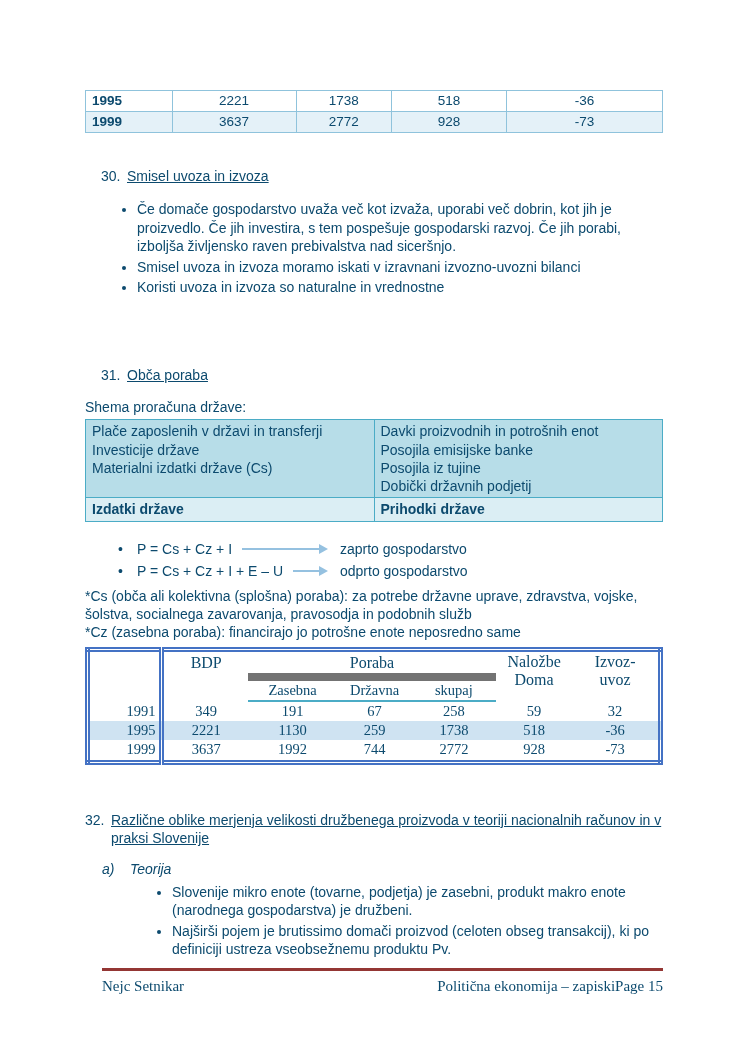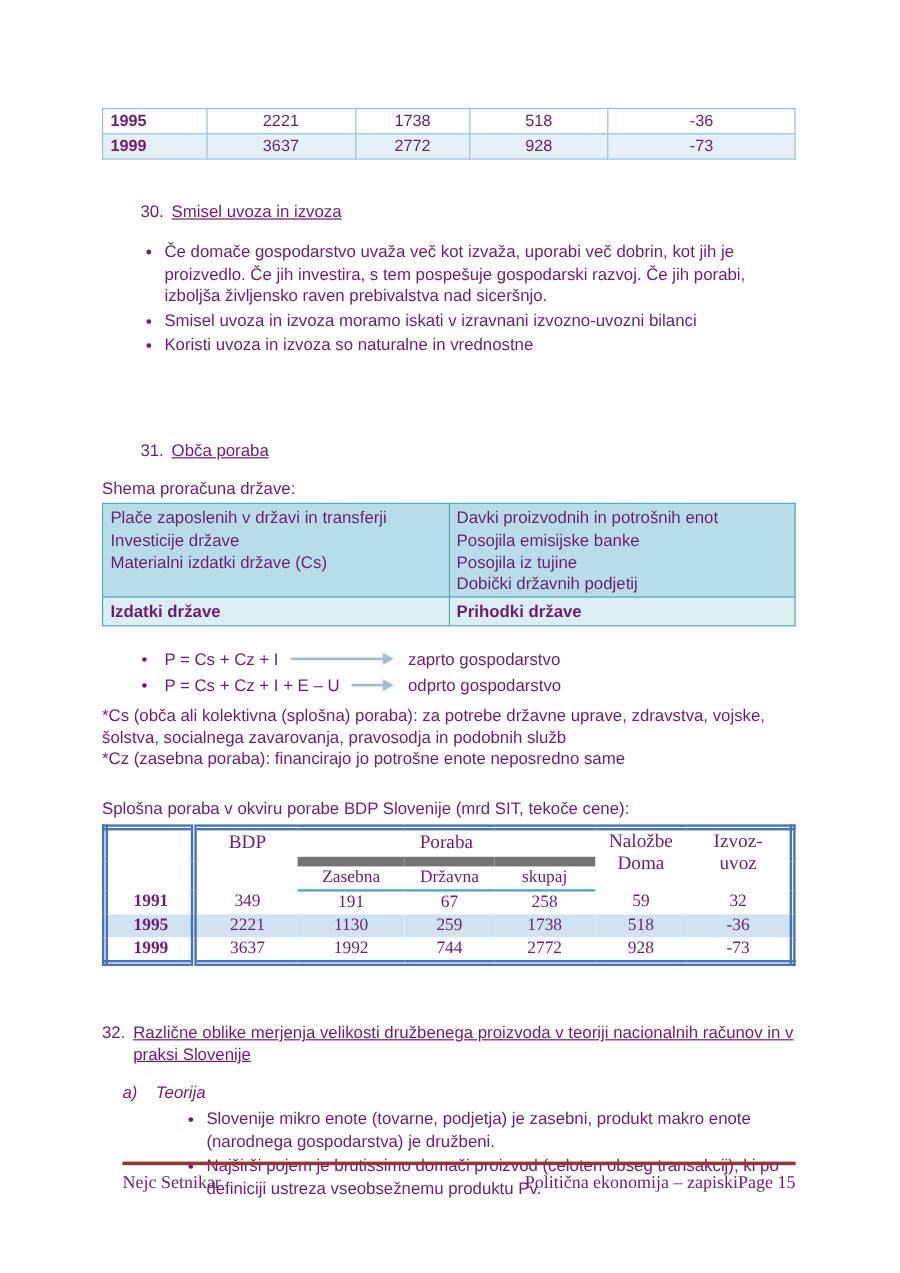--- a/index.html
+++ b/index.html
@@ -1,35 +1,35 @@
 <!DOCTYPE html>
 <html><head>
 <meta charset="utf-8">
 <style>
   * { box-sizing: border-box; margin: 0; padding: 0; }
   html, body { background: #e8e8e8; }
   .page {
     width: 750px; height: 1061px; background: #ffffff; position: relative;
     margin: 0 auto; overflow: hidden;
-    font-family: "Liberation Sans", sans-serif; font-size: 14px; color: #701a75;
+    font-family: "Liberation Sans", sans-serif; font-size: 14px; color: #0c4a6e;
     line-height: 1.32;
   }
   .content { position: absolute; left: 85px; top: 90px; width: 578px; }
 
   
   table.cont { width: 100%; border-collapse: collapse; font-size: 13.5px; }
   table.cont td { border: 1px solid #8fc3dc; padding: 1px 6px; height: 19px; text-align: center; }
   table.cont td.yr { text-align: left; font-weight: bold; width: 15%; }
   table.cont td.c2 { width: 21.5%; }
   table.cont td.c3 { width: 16.5%; }
   table.cont td.c4 { width: 20%; }
   table.cont tr.alt td { background: #e4f1f8; }
 
   
-  .num-heading { display: flex; margin-left: 32px; }
+  .num-heading { display: flex; margin-left: 16px; }
   .num-heading .num { width: 26px; flex: none; }
   .num-heading .ttl { text-decoration: underline; }
   .h30 { margin-top: 34px; }
   .h31 { margin-top: 70px; }
 
   ul.blt { margin-top: 15px; padding-left: 52px; }
   ul.blt li { margin-bottom: 2px; }
 
   .schema-label { margin-top: 13px; }
 
@@ -61,21 +61,21 @@
   .notes p { line-height: 1.32; }
 
   .bdp-caption { margin-top: 22px; }
 
   
   table.bdp {
     width: 100%; border-collapse: collapse; margin-top: 5px;
     border: 5px double #4472c4; font-family: "Liberation Serif", serif; font-size: 14.5px;
   }
   table.bdp td { padding: 0 4px; text-align: center; height: 19px; }
-  table.bdp td.ycol { text-align: center; padding-left: 6px; border-right: 5px double #4472c4; width: 13%; font-weight: bold; }
+  table.bdp td.ycol { text-align: right; padding-left: 6px; border-right: 5px double #4472c4; width: 13%; }
   table.bdp td.h1 { font-size: 16px; vertical-align: top; }
   table.bdp td.por { font-size: 16px; border-bottom: 8px solid #737373; }
   table.bdp td.two { font-size: 16px; vertical-align: top; line-height: 1.12; padding-top: 1px; }
   table.bdp td.sub { border-bottom: 2px solid #4bacc6; height: 20px; }
   table.bdp tr.hl td { background: #cfe3f2; }
   table.bdp col.c-bdp { width: 15%; } table.bdp col.c-zas { width: 15.6%; }
   table.bdp col.c-drz { width: 13%; } table.bdp col.c-sku { width: 14.7%; }
   table.bdp col.c-nal { width: 13.3%; } table.bdp col.c-izv { width: 15.4%; }
 
   
@@ -176,21 +176,20 @@
         <span class="f-arrow"></span>
         <span class="f-label">odprto gospodarstvo</span>
       </div>
     </div>
 
     <div class="notes">
       <p>*Cs (obča ali kolektivna (splošna) poraba): za potrebe državne uprave, zdravstva, vojske, šolstva, socialnega zavarovanja, pravosodja in podobnih služb</p>
       <p>*Cz (zasebna poraba): financirajo jo potrošne enote neposredno same</p>
     </div>
 
-    <p class="bdp-caption">Splošna poraba v okviru porabe BDP Slovenije (mrd SIT, tekoče cene):</p>
 
     <table class="bdp">
       <colgroup>
         <col>
           <col class="c-bdp">
           <col class="c-zas">
           <col class="c-drz">
           <col class="c-sku">
           <col class="c-nal">
           <col class="c-izv">

